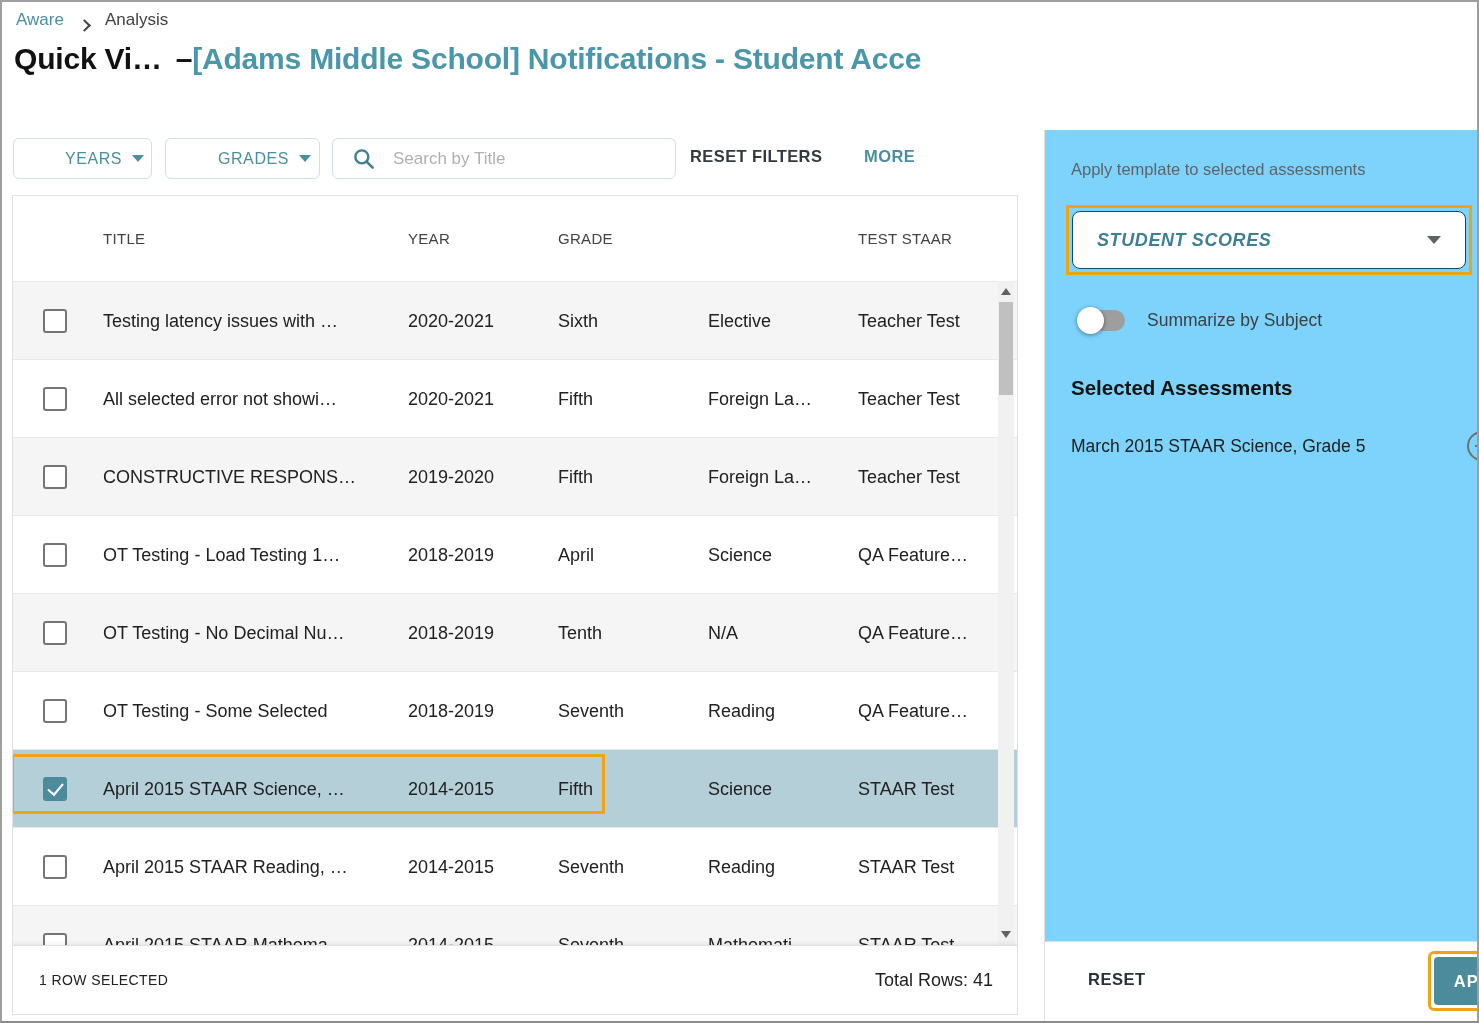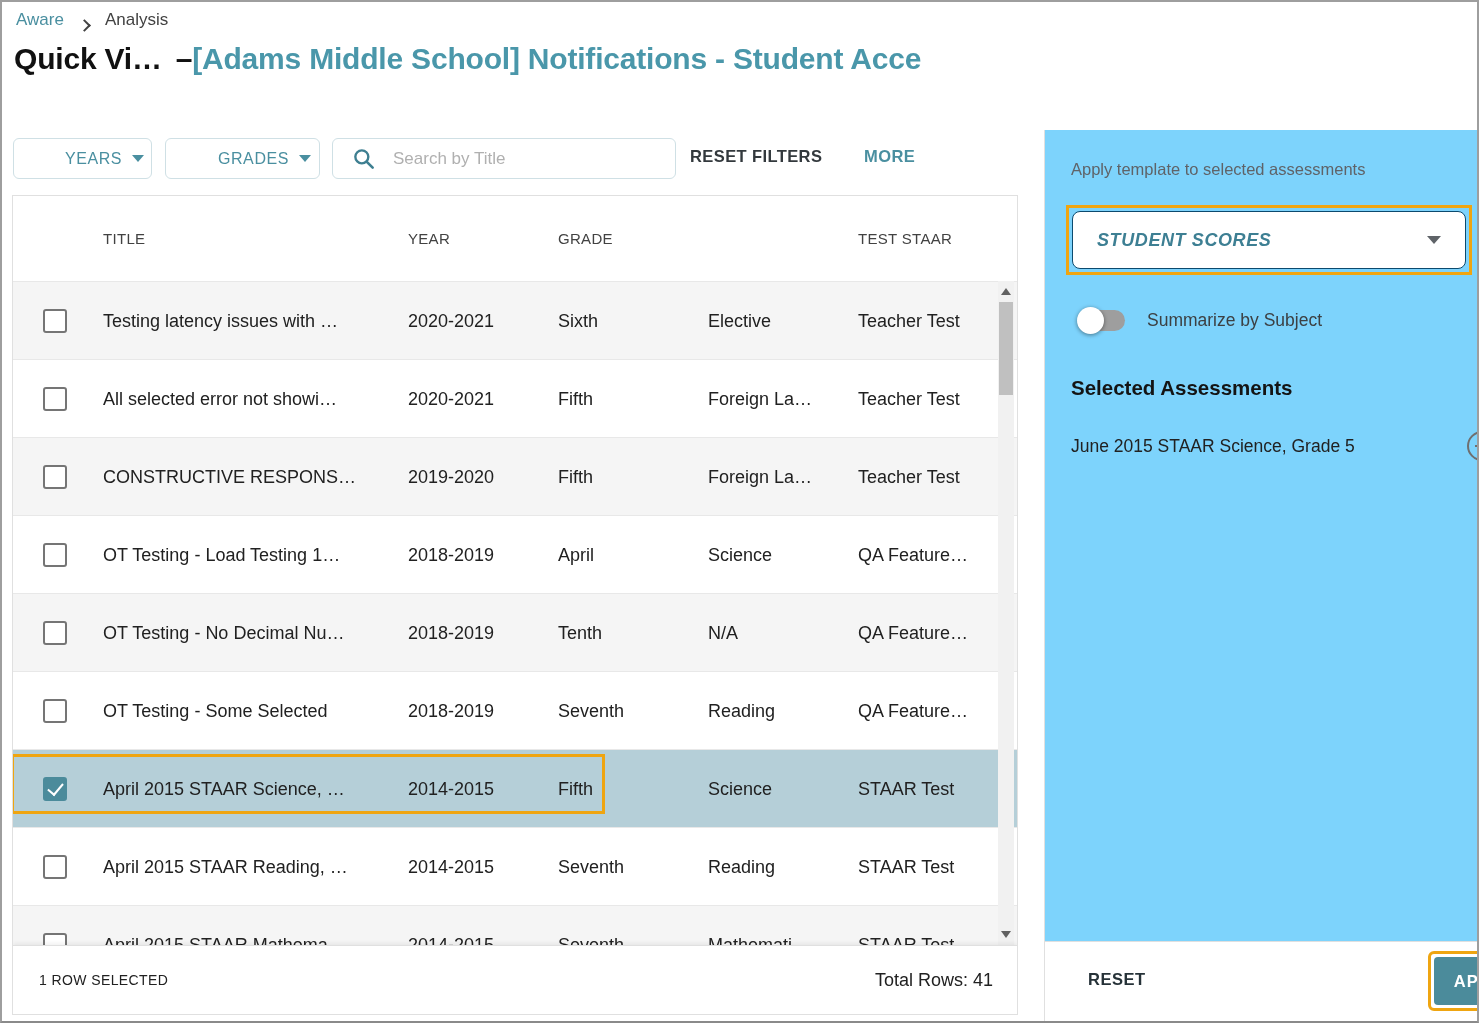--- a/index.html
+++ b/index.html
@@ -249,21 +249,21 @@
       </div>
     </div>
 
     <div class="toggle-row">
       <span class="toggle"></span>
       <span class="toggle-label">Summarize by Subject</span>
     </div>
 
     <div class="sa-heading">Selected Assessments</div>
     <div class="sa-item">
-      <span class="sa-item-label">June 2015 STAAR Science, Grade 5</span>
+      <span class="sa-item-label">March 2015 STAAR Science, Grade 5</span>
       <span class="minus-icon"></span>
     </div>
 
     <div class="sp-footer">
       <button class="reset-btn">RESET</button>
       <div class="apply-annotation">
         <button class="apply-btn">APPLY</button>
       </div>
     </div>
   </div>

